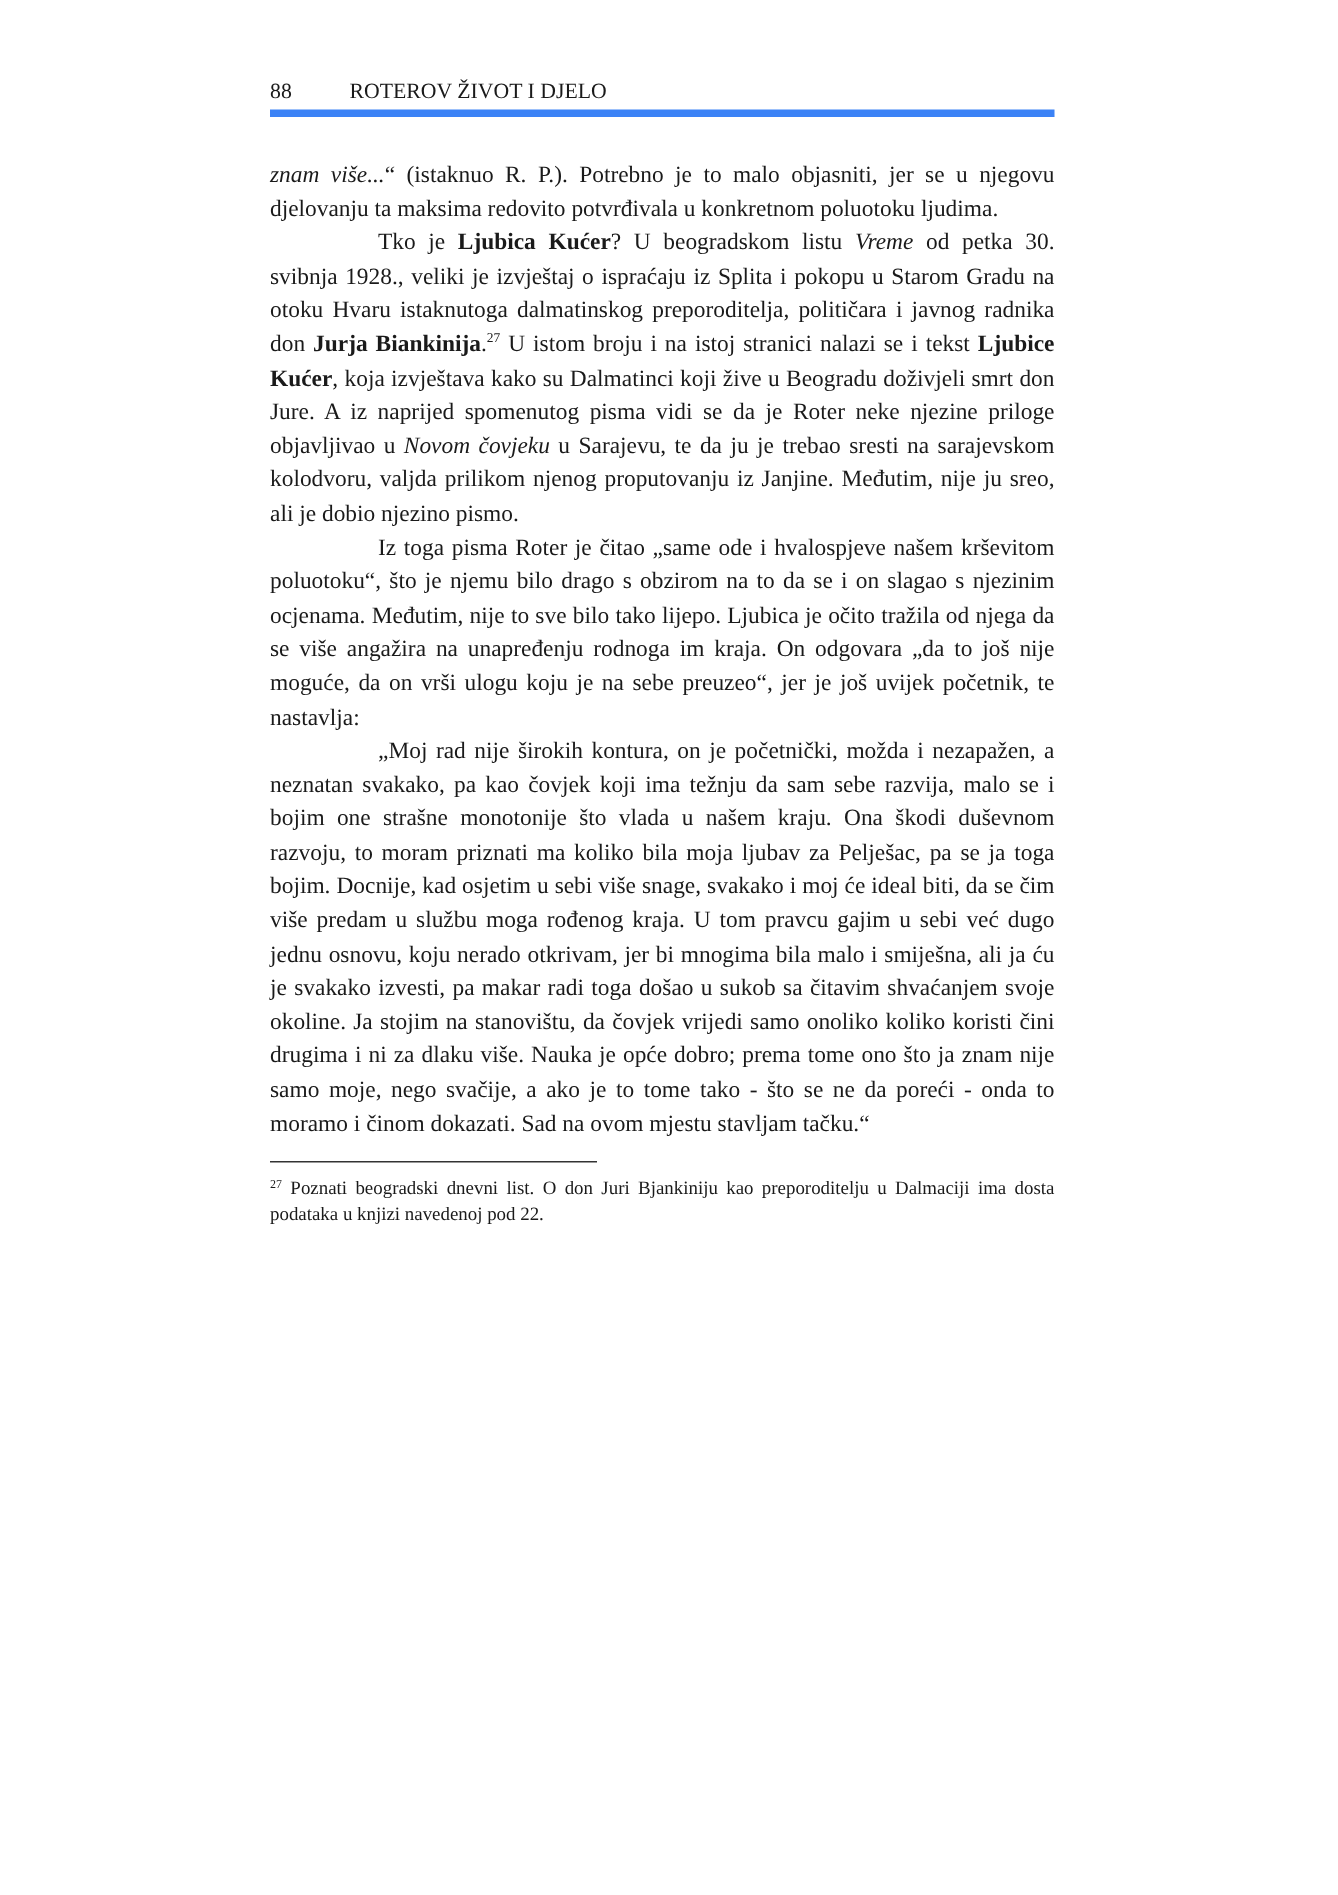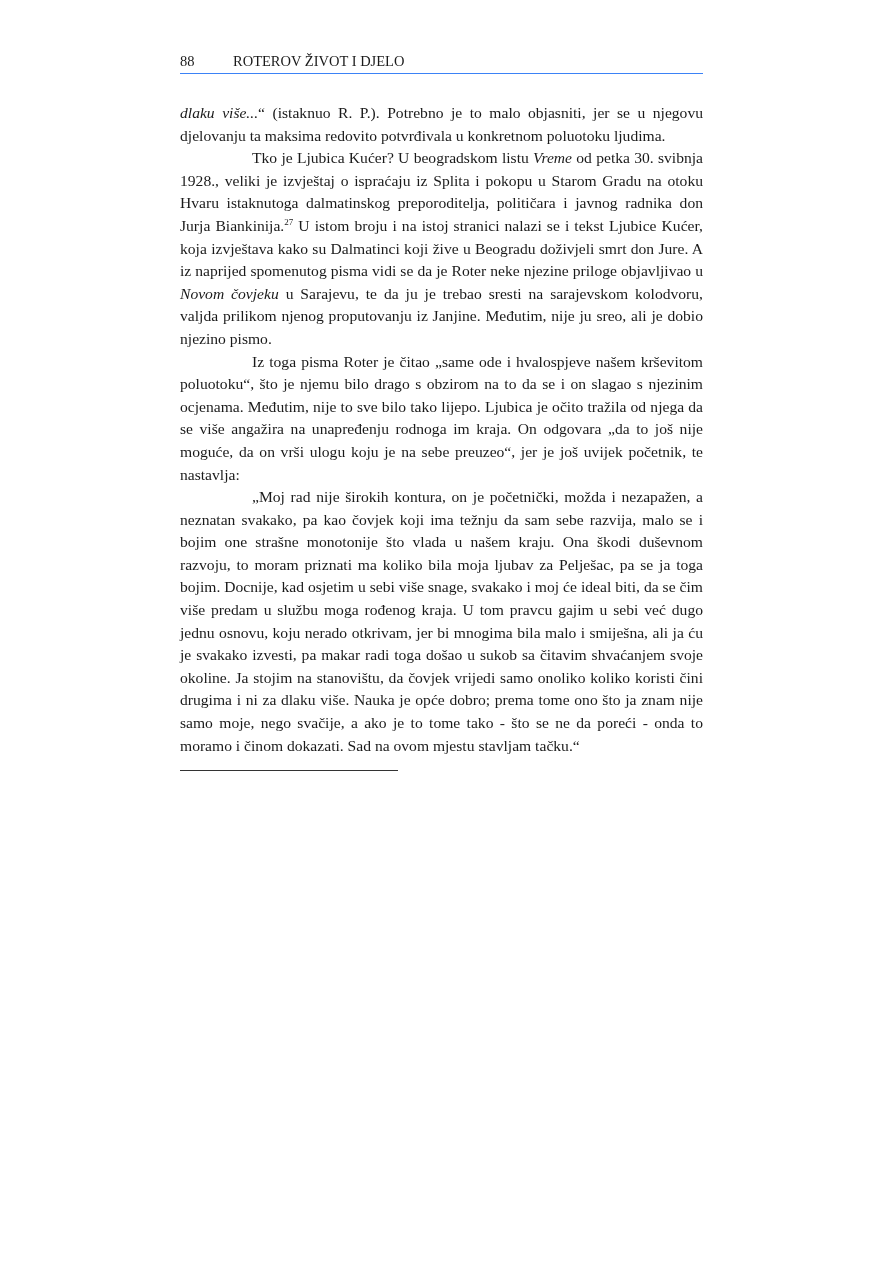--- a/index.html
+++ b/index.html
@@ -6,50 +6,51 @@
   body { width: 892px; height: 1263px; position: relative; overflow: hidden; }
   .page {
     position: absolute; left: 180px; top: 52px; width: 523px;
     font-family: "Liberation Serif", "DejaVu Serif", serif;
     color: #1a1a1a;
   }
   .running-head {
     display: flex; align-items: baseline;
     font-size: 14.5px; line-height: 18px;
     padding-bottom: 3px;
-    border-bottom: 1px solid #3b82f6;
+    border-bottom: 5px solid #3b82f6;
   }
   .running-head .pn { width: 53px; }
   .body {
     margin-top: 28px;
     font-size: 15.6px; line-height: 22.6px;
     text-align: justify; hyphens: none;
   }
   .body p { margin: 0; }
   .body p.indent { text-indent: 72px; }
-  b { font-weight: normal; }
+  b { font-weight: bold; }
   i { font-style: italic; }
   sup { font-size: 9px; line-height: 0; vertical-align: 6px; }
   .fn-rule { width: 218px; border-top: 1px solid #333; margin-top: 13px; }
   .footnote {
     margin-top: 9px;
     font-size: 12.6px; line-height: 16.5px; text-align: justify;
   }
   .footnote sup { font-size: 8px; vertical-align: 4px; }
 </style>
 </head>
 <body>
 
 <div class="page">
   <div class="running-head">
     <span class="pn">88</span>
     <span>ROTEROV ŽIVOT I DJELO</span>
   </div>
 
   <div class="body">
-    <p><i>dlaku više...</i><span>“ (istaknuo R. P.). Potrebno je to malo objasniti, jer se u nje­govu djelovanju ta maksima redovito potvrđivala u konkretnom poluotoku ljudima.</span></p>
+    <p><i>znam više...</i><span>“ (istaknuo R. P.). Potrebno je to malo objasniti, jer se u nje­govu djelovanju ta maksima redovito potvrđivala u konkretnom poluotoku ljudima.</span></p>
     <p class="indent"><span>Tko je </span><b>Ljubica Kućer</b><span>? U beogradskom listu </span><i>Vreme</i><span> od petka 30. svibnja 1928., veliki je izvještaj o ispraćaju iz Splita i pokopu u Starom Gradu na otoku Hvaru istaknutoga dalmatinskog preporoditelja, političara i javnog radnika don </span><b>Jurja Biankinija</b><span>.</span><sup>27</sup><span> U istom broju i na istoj stranici nalazi se i tekst </span><b>Ljubice Kućer</b><span>, koja izvještava kako su Dalmatinci koji žive u Beogradu doživjeli smrt don Jure. A iz naprijed spomenutog pisma vidi se da je Roter neke njezine priloge objavljivao u </span><i>Novom čovjeku</i><span> u Sarajevu, te da ju je trebao sresti na sarajevskom kolodvoru, valjda prilikom njenog proputovanju iz Janjine. Međutim, nije ju sreo, ali je dobio njezino pismo.</span></p>
     <p class="indent"><span>Iz toga pisma Roter je čitao „same ode i hvalospjeve našem krševitom poluotoku“, što je njemu bilo drago s obzirom na to da se i on slagao s njezinim ocjenama. Međutim, nije to sve bilo tako lijepo. Ljubica je očito tražila od njega da se više angažira na unapređenju rodnoga im kraja. On odgovara „da to još nije moguće, da on vrši ulogu koju je na sebe preuzeo“, jer je još uvijek početnik, te nastavlja:</span></p>
     <p class="indent"><span>„Moj rad nije širokih kontura, on je početnički, možda i neza­pažen, a neznatan svakako, pa kao čovjek koji ima težnju da sam sebe razvija, malo se i bojim one strašne monotonije što vlada u našem kraju. Ona škodi duševnom razvoju, to moram priznati ma koliko bila moja ljubav za Pelješac, pa se ja toga bojim. Docnije, kad osjetim u sebi više snage, svakako i moj će ideal biti, da se čim više predam u službu moga rođenog kraja. U tom pravcu gajim u sebi već dugo jednu osnovu, koju nerado otkrivam, jer bi mnogima bila malo i smiješna, ali ja ću je svakako izvesti, pa makar radi toga došao u sukob sa čitavim shvaćanjem svoje okoline. Ja stojim na stanovištu, da čovjek vrijedi samo onoliko koliko koristi čini drugima i ni za dlaku više. Nauka je opće dobro; prema tome ono što ja znam nije samo moje, nego svačije, a ako je to tome tako - što se ne da poreći - onda to moramo i činom dokazati. Sad na ovom mjestu stavljam tačku.“</span></p>
   </div>
 
   <div class="fn-rule"></div>
+  <div class="footnote"><sup>27</sup><span> Poznati beogradski dnevni list. O don Juri Bjankiniju kao preporoditelju u Dalmaciji ima dosta podataka u knjizi navedenoj pod 22.</span></div>
 </div>
 
 </body></html>

